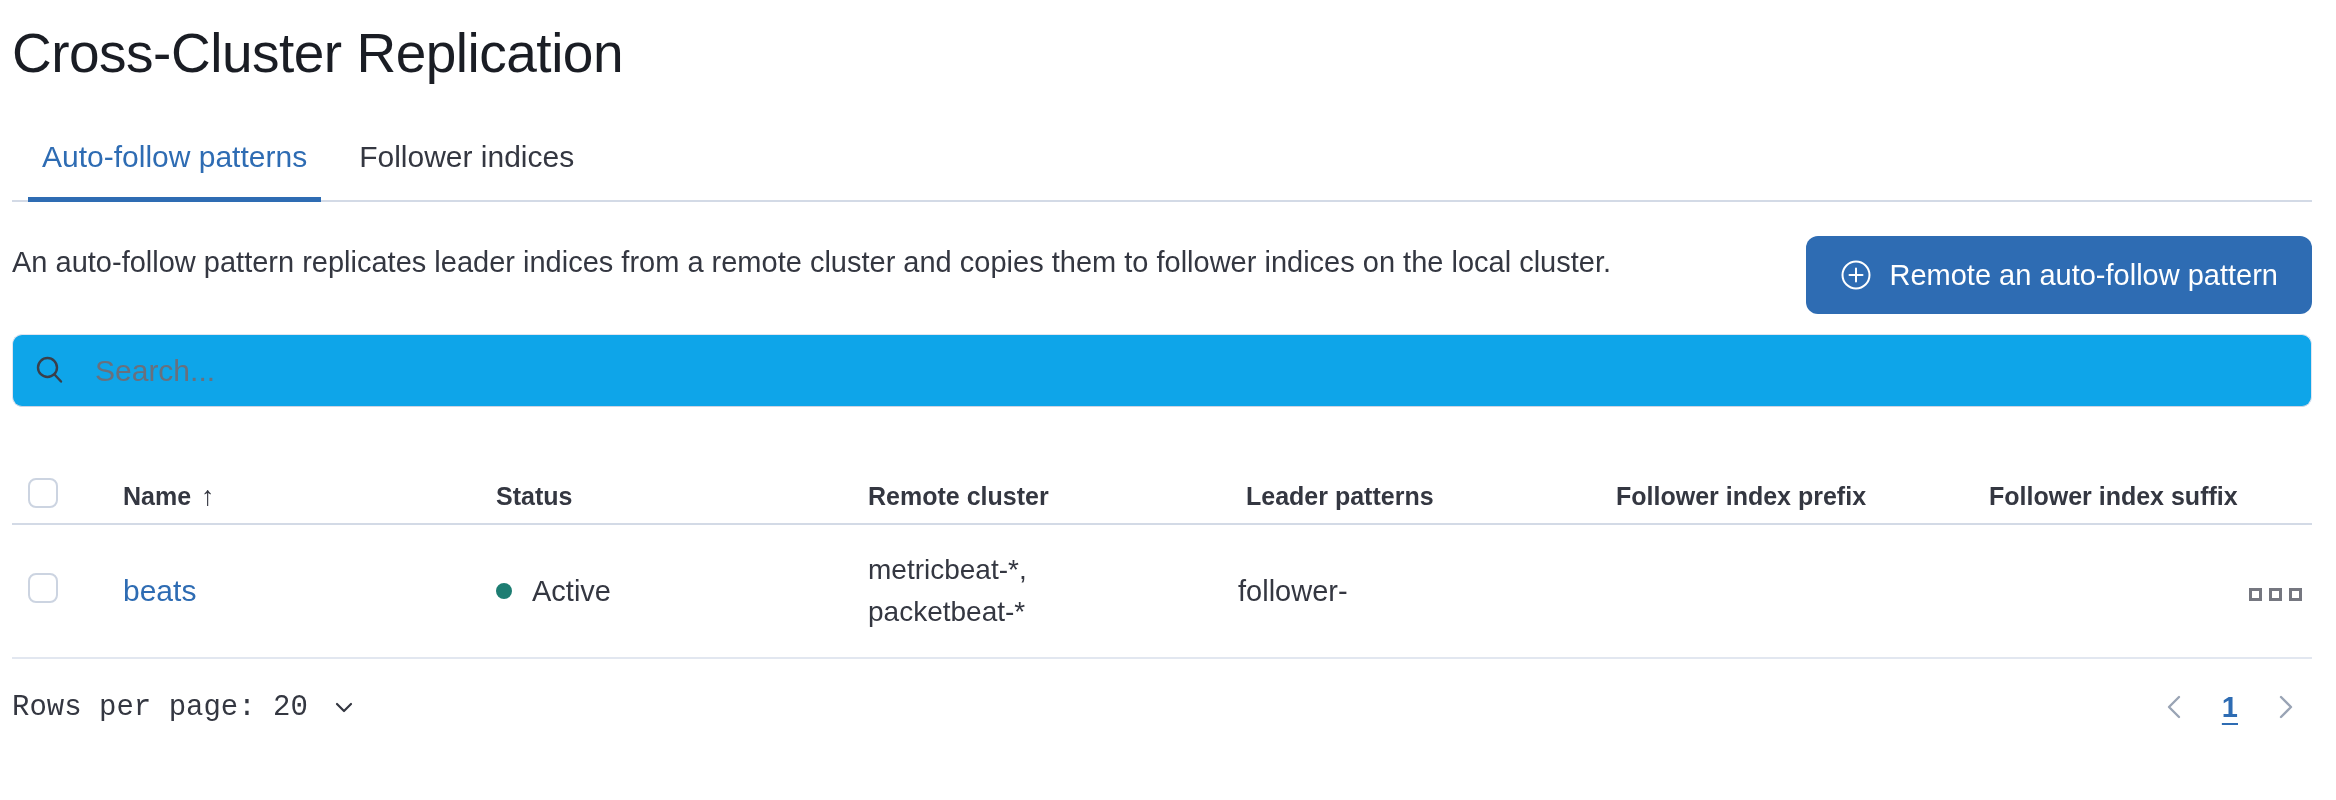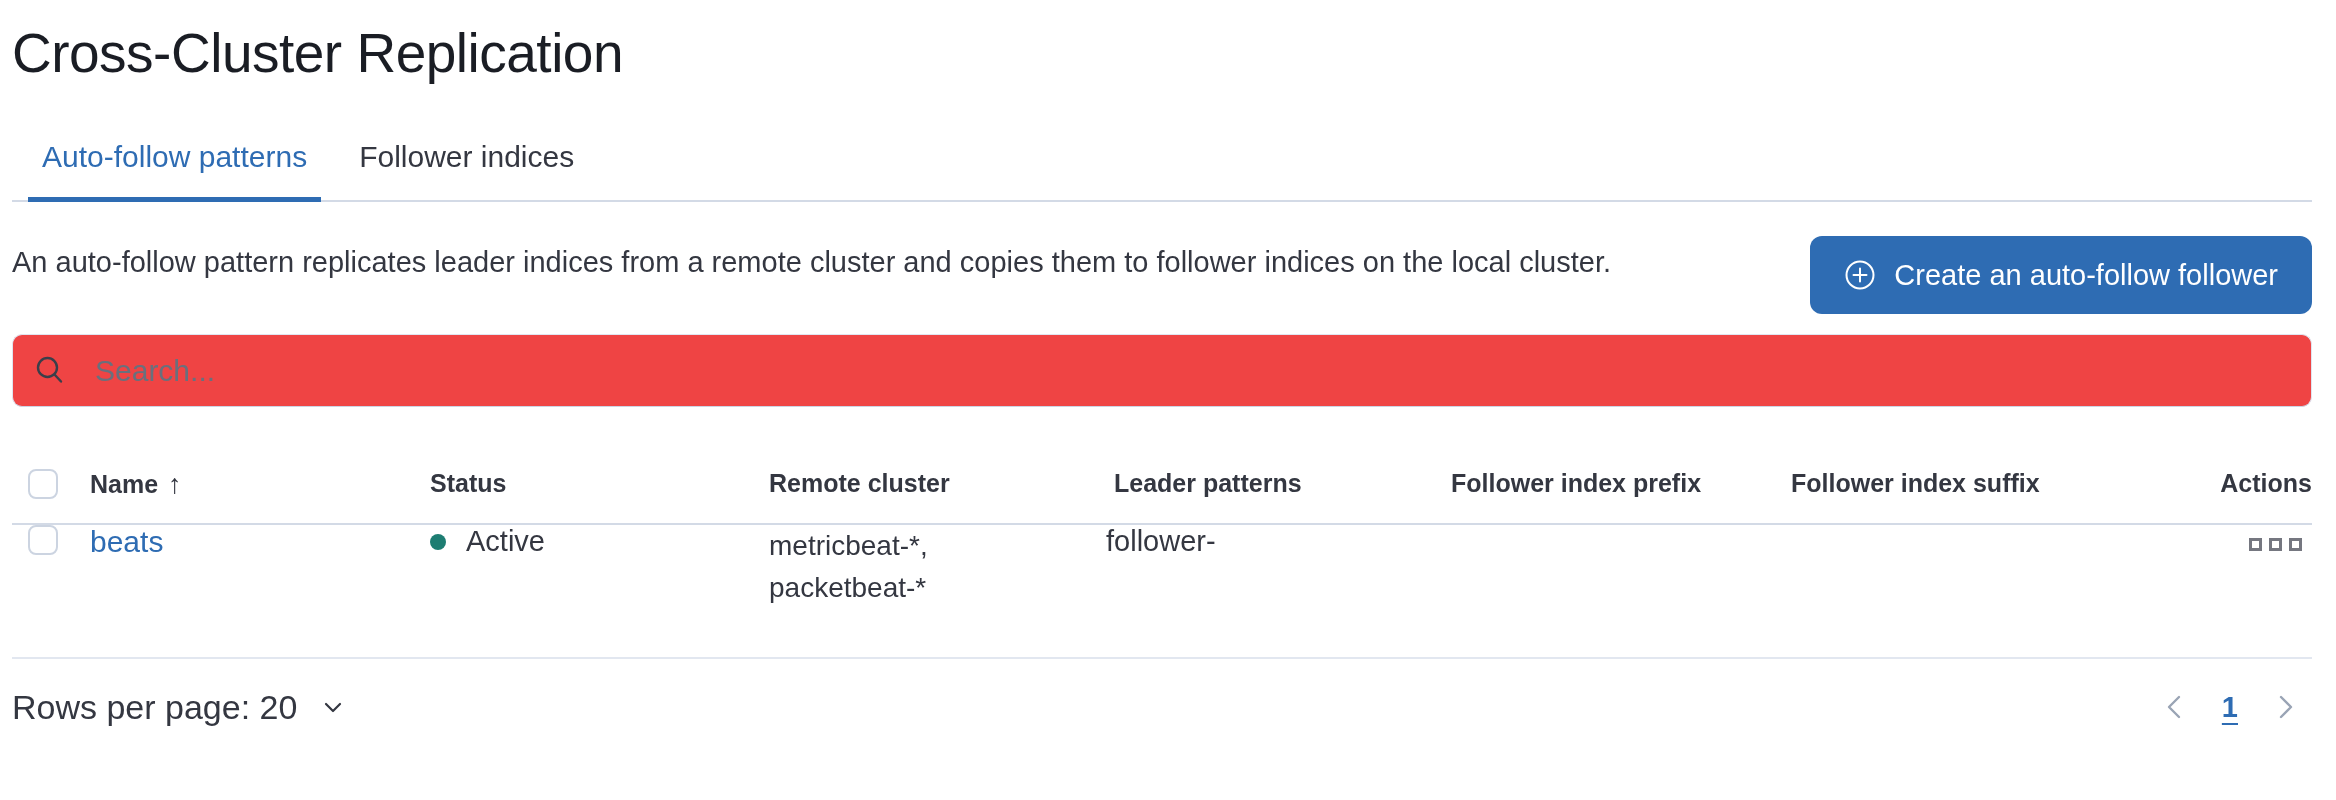--- a/index.html
+++ b/index.html
@@ -74,21 +74,21 @@
     font-weight: 500;
     cursor: pointer;
     white-space: nowrap;
     margin-top: 2px;
   }
 
   
   .search-bar {
     margin-top: 20px;
     height: 73px;
-    background: #ef4444;
+    background: #0ea5e9;
     border: 1px solid #e0e5f0;
     border-bottom-color: #ccd4e4;
     border-radius: 10px;
     display: flex;
     align-items: center;
     padding: 0 20px;
   }
   .search-bar input {
     border: none;
     outline: none;
@@ -96,21 +96,21 @@
     font-size: 30px;
     font-family: inherit;
     color: #343741;
     margin-left: 28px;
     flex: 1;
   }
   .search-bar input::placeholder { color: #69707d; }
 
   
   .table { margin-top: 62px; }
-  .tr { display: flex; align-items: flex-start; }
+  .tr { display: flex; align-items: center; gap: 33px; }
   .thead {
     height: 56px;
     border-bottom: 2px solid #d3dae6;
     font-weight: 700;
     font-size: 25px;
     color: #343741;
   }
   .trow {
     height: 134px;
     border-bottom: 2px solid #e2e7f0;
@@ -166,23 +166,24 @@
     display: flex;
     justify-content: space-between;
     align-items: center;
     margin-top: 16px;
     height: 64px;
   }
   .rows-per-page {
     display: flex;
     align-items: center;
     gap: 24px;
-    font-size: 34px;
-    color: #343741;
-    cursor: pointer;
+    font-size: 29px;
+    color: #343741;
+    cursor: pointer;
+    font-family: Liberation Mono, monospace;
   }
   .pagination { display: flex; align-items: center; gap: 26px; padding-right: 12px; }
   .page-num {
     font-size: 29px;
     font-weight: 700;
     color: #2e6cb3;
     text-decoration: underline;
     text-underline-offset: 6px;
     cursor: pointer;
     padding: 0 6px;
@@ -205,21 +206,21 @@
 
   <div class="header-row">
     <p class="description">An auto-follow pattern replicates leader indices from a remote cluster and copies them to follower indices on the local cluster.</p>
     <button class="create-btn">
       <span class="icon-svg">
         <svg width="32" height="32" viewBox="0 0 32 32" fill="none">
           <circle cx="16" cy="16" r="13.5" stroke="#ffffff" stroke-width="2"></circle>
           <path d="M16 9.5 V22.5 M9.5 16 H22.5" stroke="#ffffff" stroke-width="2" stroke-linecap="round"></path>
         </svg>
       </span>
-      <span>Create an auto-follow follower</span>
+      <span>Remote an auto-follow pattern</span>
     </button>
   </div>
 
   <div class="search-bar">
     <span class="icon-svg">
       <svg width="34" height="34" viewBox="0 0 34 34" fill="none">
         <circle cx="14.5" cy="13.5" r="9.5" stroke="#3a3f4a" stroke-width="2.4"></circle>
         <path d="M21.5 20.5 L28 27.5" stroke="#3a3f4a" stroke-width="2.4" stroke-linecap="round"></path>
       </svg>
     </span>

